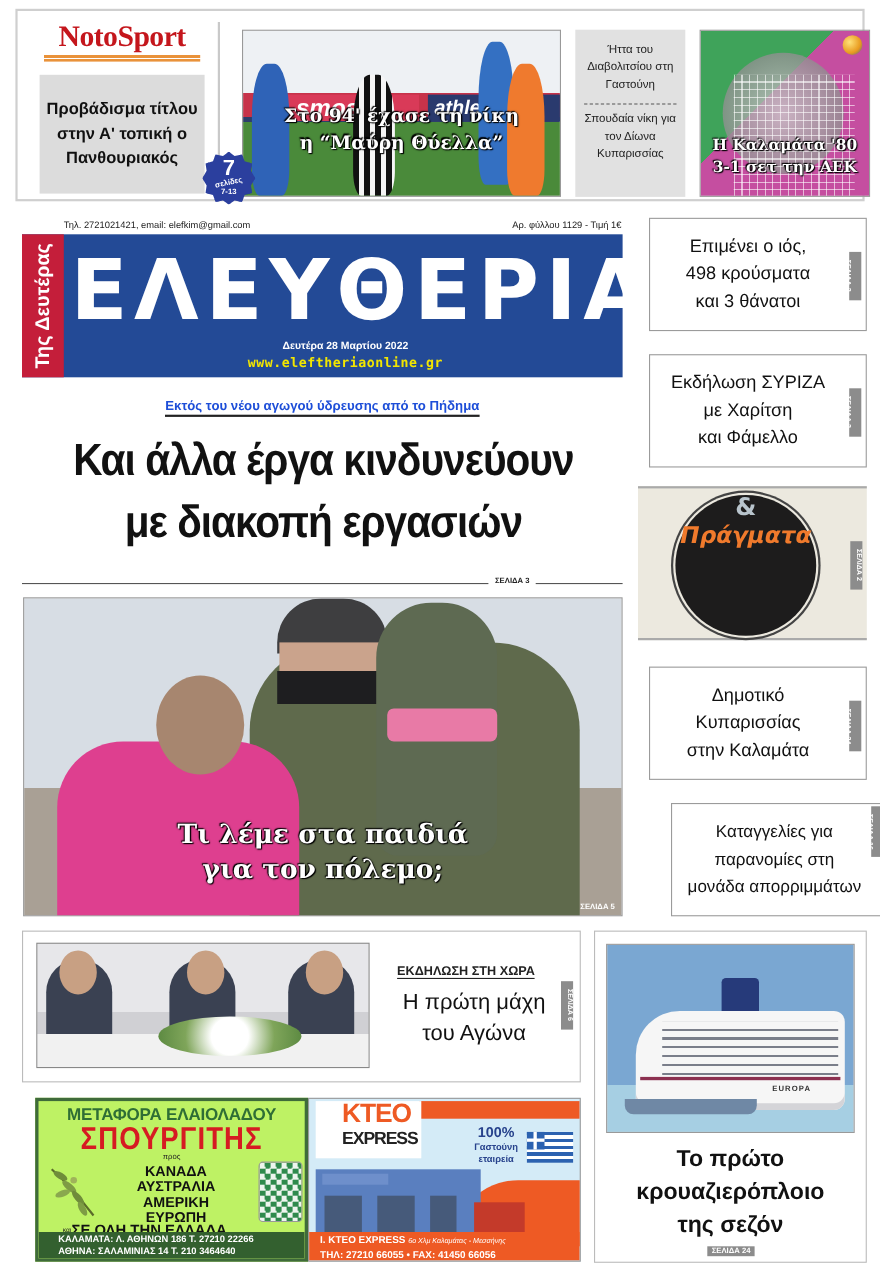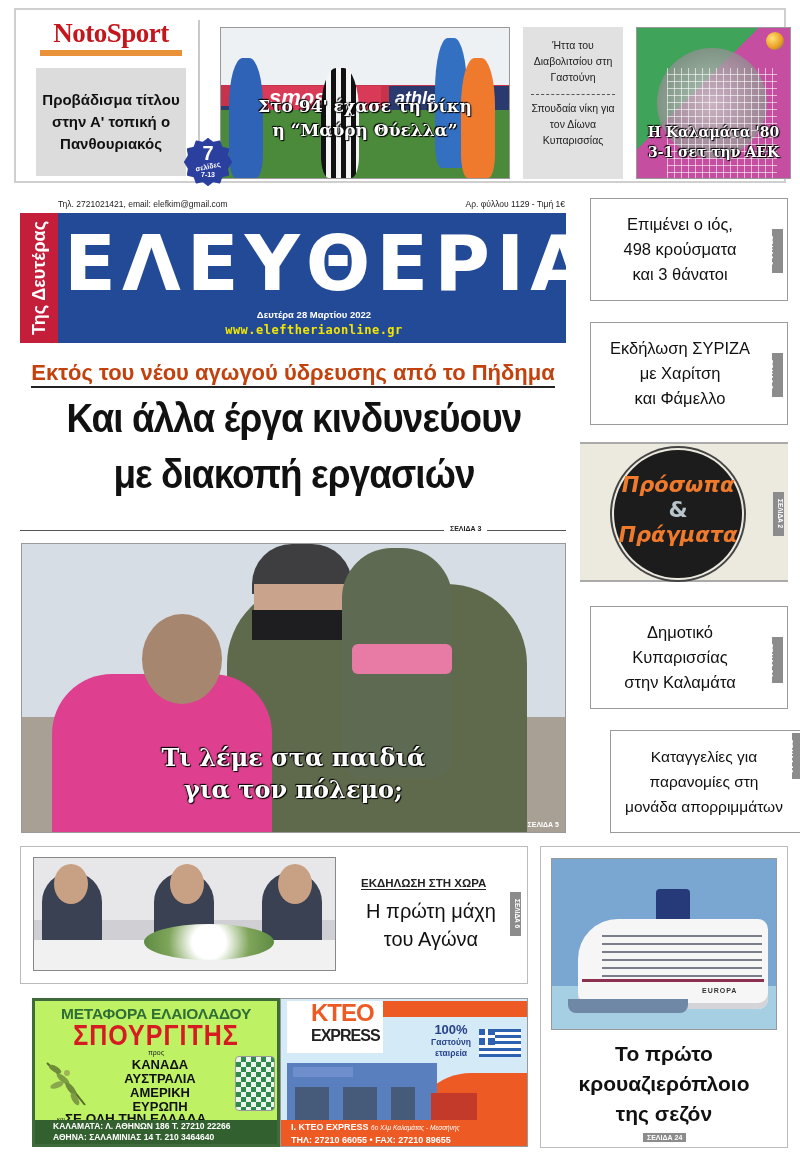--- a/index.html
+++ b/index.html
@@ -47,21 +47,21 @@
   .issue-line { left: 440px; top: 199px; width: 125px; text-align: right; font-size: 8.5px; color: #222; }
   .masthead { left: 20px; top: 213px; width: 546px; height: 130px; background: #234a96; }
   .masthead .weekday-band { position: absolute; left: 0; top: 0; width: 38px; height: 130px; background: #c41e3a; }
   .masthead .weekday-band span { position: absolute; left: 50%; top: 50%; transform: translate(-50%,-50%) rotate(-90deg); white-space: nowrap; color: #fff; font-weight: bold; font-size: 18px; }
   .masthead .title { position: absolute; left: 44px; top: 6px; width: 500px; text-align: center; color: #fff; font-family: "DejaVu Sans", sans-serif; font-weight: bold; font-size: 76px; letter-spacing: 6px; line-height: 90px; }
   .masthead .date { position: absolute; left: 44px; top: 96px; width: 500px; text-align: center; color: #fff; font-size: 9.5px; font-weight: bold; }
   .masthead .url { position: absolute; left: 44px; top: 110px; width: 500px; text-align: center; color: #f2e600; font-family: "DejaVu Sans Mono", monospace; font-weight: bold; font-size: 12px; letter-spacing: .5px; }
 
   
   .kicker { left: 20px; top: 360px; width: 546px; text-align: center; }
-  .kicker span { font-size: 22px; font-weight: bold; color: #c2410c; border-bottom: 2px solid #222; padding-bottom: 1px; }
+  .kicker span { font-size: 12px; font-weight: bold; color: #1d4ed8; border-bottom: 2px solid #222; padding-bottom: 1px; }
   .headline { left: 14px; top: 390px; width: 560px; text-align: center; font-family: "Liberation Sans", sans-serif; font-weight: bold; font-size: 41px; line-height: 56px; letter-spacing: -1px; color: #111; transform: scaleX(.9); transform-origin: center top; }
   .page-rule { left: 20px; top: 530px; width: 546px; height: 1px; background: #555; }
   .page-ref-main { left: 444px; top: 525px; padding: 0 6px; background: #fff; font-size: 7px; font-weight: bold; color: #222; }
 
   .war-photo { left: 21px; top: 543px; width: 545px; height: 290px; border: 1px solid #999; overflow: hidden;
     background: linear-gradient(180deg, #d7dde4 0 60%, #a9a095 60% 100%); }
   .war-photo .girl { position: absolute; left: 30px; top: 130px; width: 220px; height: 170px; border-radius: 60px 60px 10px 10px; background: #de3f8f; }
   .war-photo .head { position: absolute; left: 120px; top: 70px; width: 80px; height: 90px; border-radius: 50%; background: #a7866f; }
   .war-photo .man { position: absolute; left: 205px; top: 40px; width: 300px; height: 260px; border-radius: 80px 80px 0 0; background: #5f6a4c; }
   .war-photo .beanie { position: absolute; left: 230px; top: 0; width: 100px; height: 50px; border-radius: 40px 40px 0 0; background: #3e3e40; }
@@ -232,21 +232,20 @@
   <div>
     <div>Εκδήλωση ΣΥΡΙΖΑ</div>
     <div>με Χαρίτση</div>
     <div>και Φάμελλο</div>
   </div>
   <div class="side-tab" style="top:30px; height:44px;">ΣΕΛΙΔΑ 3</div>
 </div>
 
 <div class="persons-box">
   <div class="persons-circle">
-    <div class="w1">Πρόσωπα</div>
     <div class="amp">&amp;</div>
     <div class="w2">Πράγματα</div>
   </div>
   <div class="side-tab" style="top:48px; height:44px; right:4px;">ΣΕΛΙΔΑ 2</div>
 </div>
 
 <div class="side-box" style="top:606px; height:103px;">
   <div>
     <div>Δημοτικό</div>
     <div>Κυπαρισσίας</div>
@@ -326,21 +325,21 @@
   <div class="swoosh"></div>
   <div class="building">
     <div class="sign"></div>
     <div class="door" style="left:8px;"></div>
     <div class="door" style="left:56px;"></div>
     <div class="door" style="left:104px; width:24px;"></div>
   </div>
   <div class="redbld"></div>
   <div class="footer">
     <div class="l1"><span>Ι. ΚΤΕΟ EXPRESS</span> <small>6ο Χλμ Καλαμάτας - Μεσσήνης</small></div>
-    <div class="l2">ΤΗΛ: 27210 66055 • FAX: 27210 89655</div>
+    <div class="l2">ΤΗΛ: 27210 66055 • FAX: 41450 66056</div>
   </div>
 </div>
 
 <div class="abs cruise-box">
   <div class="cruise-photo">
     <div class="funnel"></div>
     <div class="hull"></div>
     <div class="decks"></div>
     <div class="stripe"></div>
     <div class="shipname">EUROPA</div>

